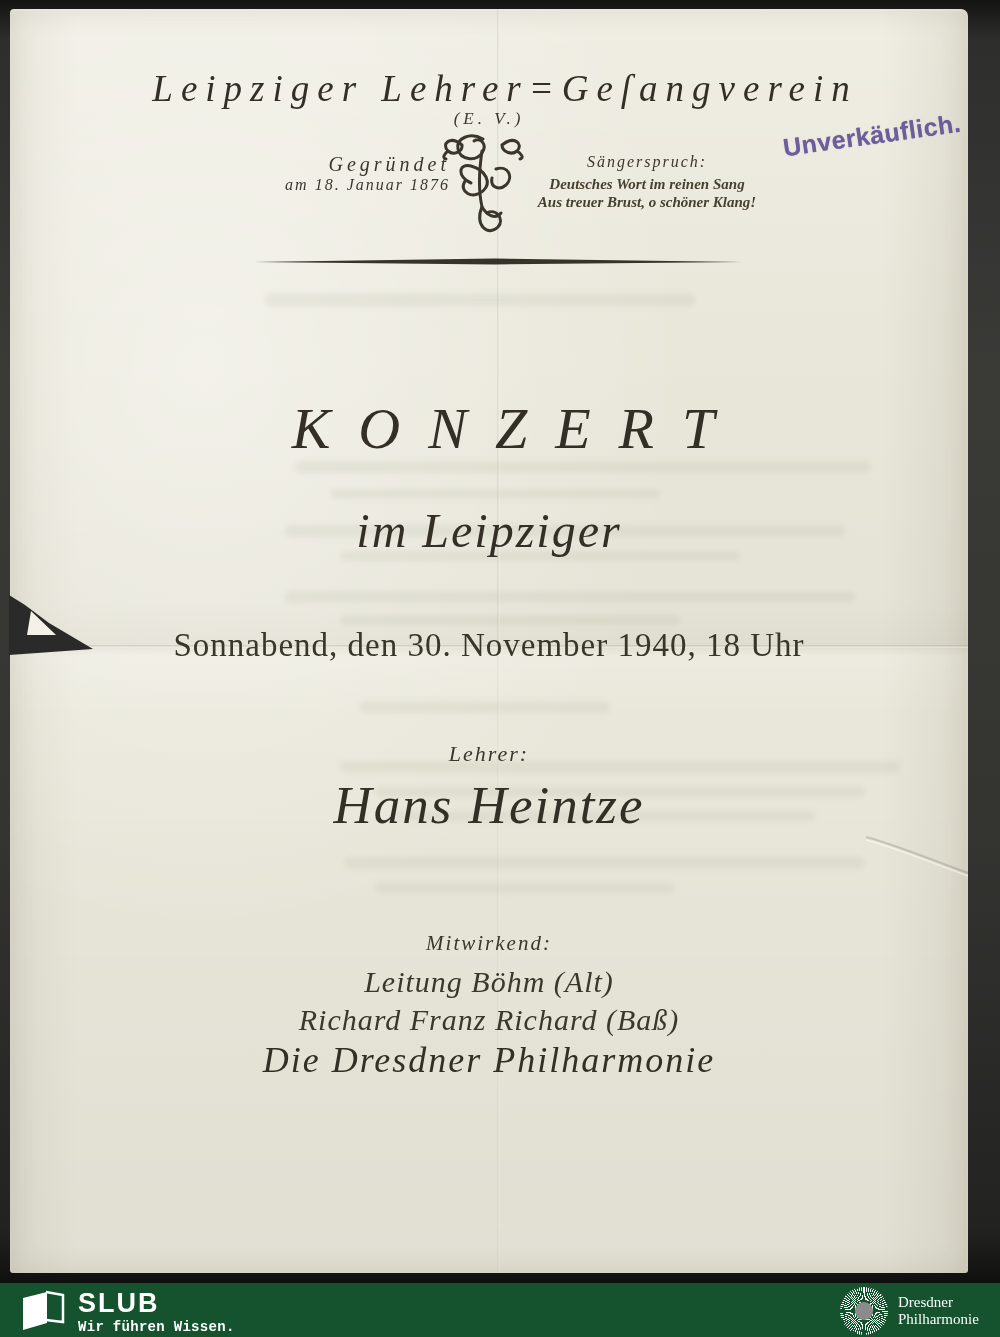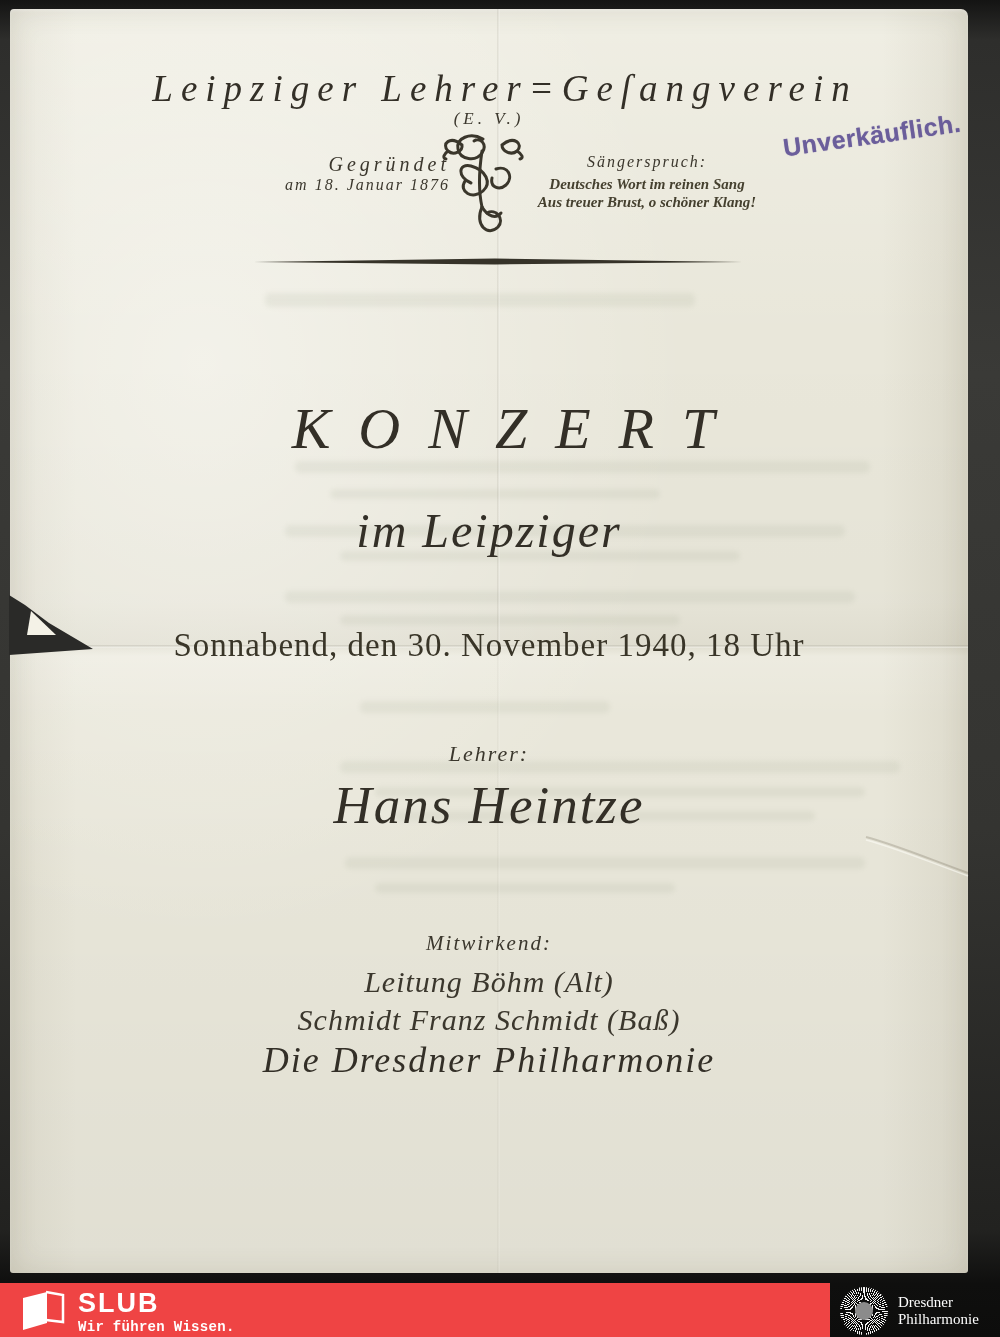--- a/index.html
+++ b/index.html
@@ -51,21 +51,21 @@
   .perf2{top:994px;font-style:italic;font-size:30px;letter-spacing:1px;}
   .perf3{top:1030px;font-style:italic;font-size:36px;letter-spacing:2px;color:#332f27;}
   
   .vfold{left:487px;top:0;width:3px;height:640px;background:linear-gradient(90deg,rgba(60,54,35,0.10),rgba(255,255,252,0.35));}
   .vfold2{left:487px;top:640px;width:3px;height:624px;background:linear-gradient(90deg,rgba(60,54,35,0.05),rgba(255,255,252,0.18));}
   .hfold{left:0;top:636px;width:958px;height:3px;background:linear-gradient(180deg,rgba(60,54,35,0.14),rgba(255,255,252,0.45));}
   .tear{left:-1px;top:566px;}
   .crease-r{left:848px;top:820px;}
   
   .footer{
-    position:absolute;left:0;bottom:0;width:830px;height:54px;background:#ef4444;
+    position:absolute;left:0;bottom:0;width:1000px;height:54px;background:#14532d;
     font-family:"Liberation Sans",sans-serif;color:#ffffff;
   }
   .slub-wrap{position:absolute;left:20px;top:6px;display:flex;align-items:flex-start;}
   .slub-text{margin-left:12px;}
   .slub-name{font-size:27px;font-weight:700;letter-spacing:2px;line-height:28px;}
   .slub-tag{font-size:14px;font-weight:700;letter-spacing:0.3px;margin-top:2px;font-family:Liberation Mono, monospace;}
   .phil-wrap{position:absolute;left:840px;top:4px;display:flex;align-items:center;}
   .starburst{
     width:48px;height:48px;border-radius:50%;position:relative;flex:0 0 auto;
     background:repeating-conic-gradient(rgba(255,255,255,0.95) 0deg 2deg, rgba(255,255,255,0) 2deg 5.6deg);
@@ -139,21 +139,21 @@
 
   <div class="abs ctr title">KONZERT</div>
   <div class="abs ctr subtitle">im Leipziger</div>
   <div class="abs ctr dateline">Sonnabend, den 30. November 1940, 18 Uhr</div>
 
   <div class="abs ctr ink leitung">Lehrer:</div>
   <div class="abs ctr conductor">Hans Heintze</div>
 
   <div class="abs ctr ink mitwirkend">Mitwirkend:</div>
   <div class="abs ctr ink perf1">Leitung Böhm (Alt)</div>
-  <div class="abs ctr ink perf2">Schmidt Franz Schmidt (Baß)</div>
+  <div class="abs ctr ink perf2">Richard Franz Richard (Baß)</div>
   <div class="abs ctr perf3">Die Dresdner Philharmonie</div>
 </div>
 
 <div class="footer">
   <div class="slub-wrap">
     <svg width="46" height="42" viewBox="0 0 46 42">
       <path d="M26,3 L43,6 L43,33 L26,31" fill="none" stroke="#ffffff" stroke-width="2.5"></path>
       <path d="M3,9 L27,3 L27,34 L3,41 Z" fill="#ffffff"></path>
     </svg>
     <div class="slub-text">

